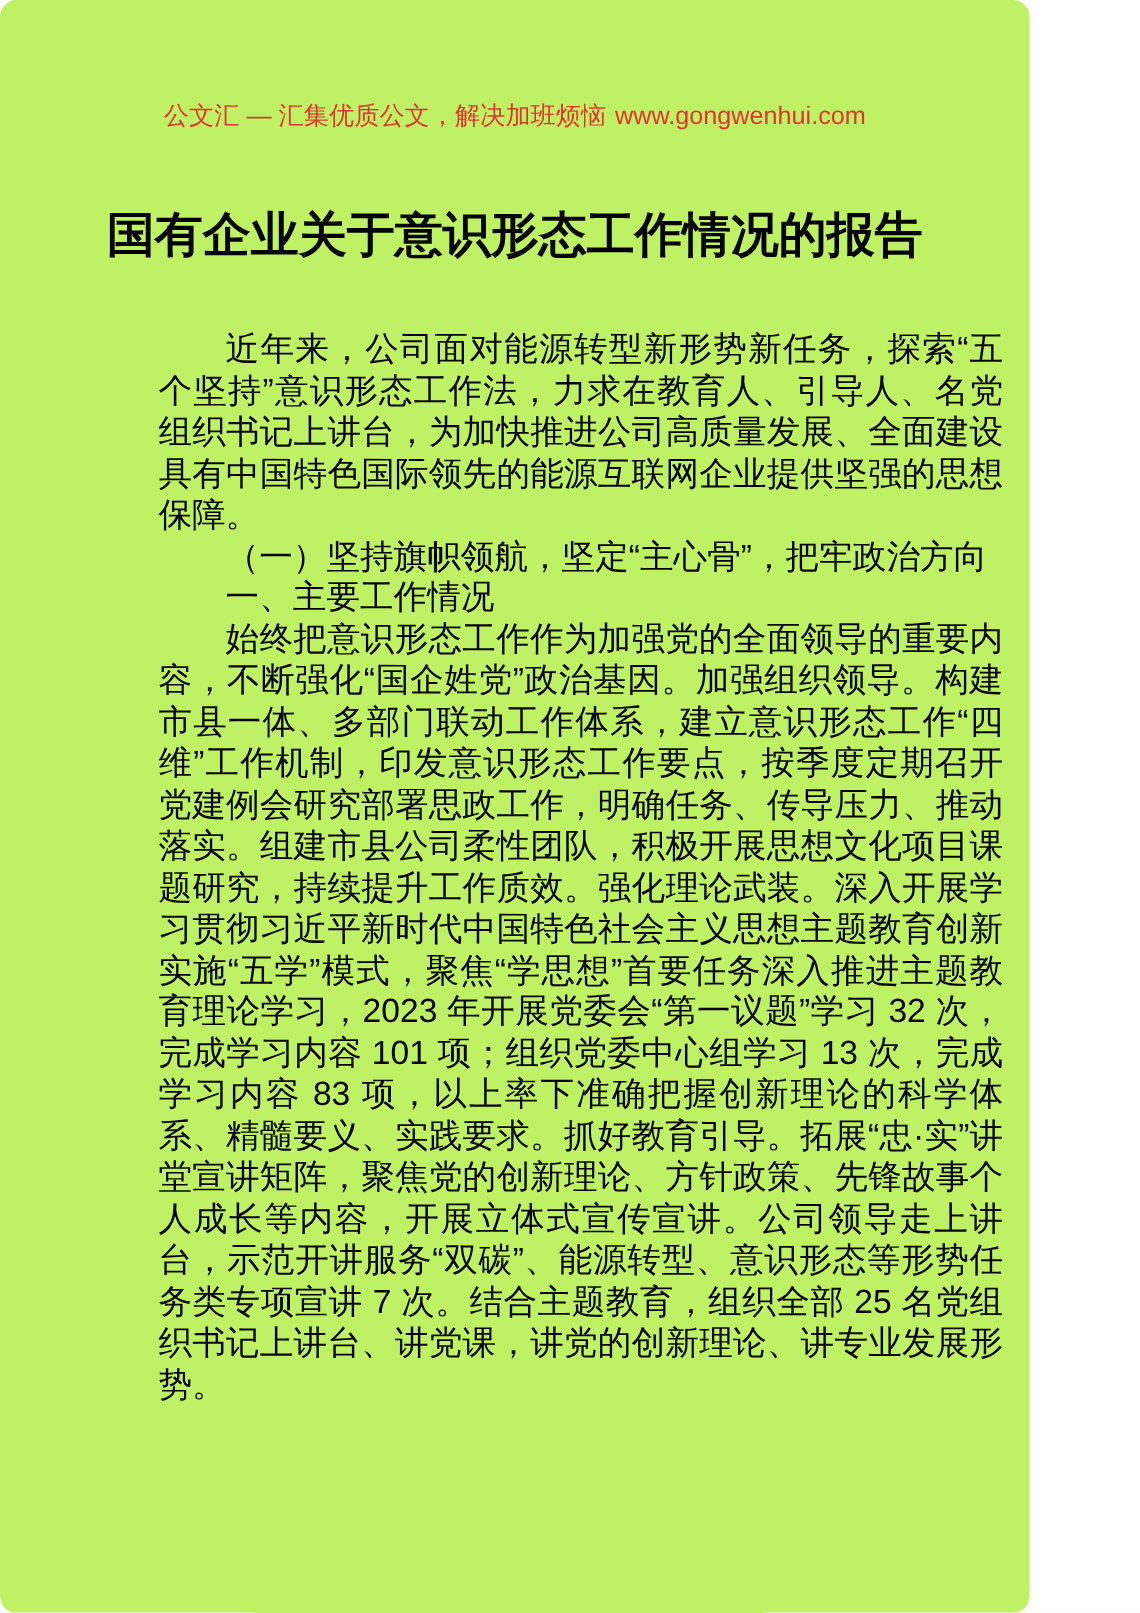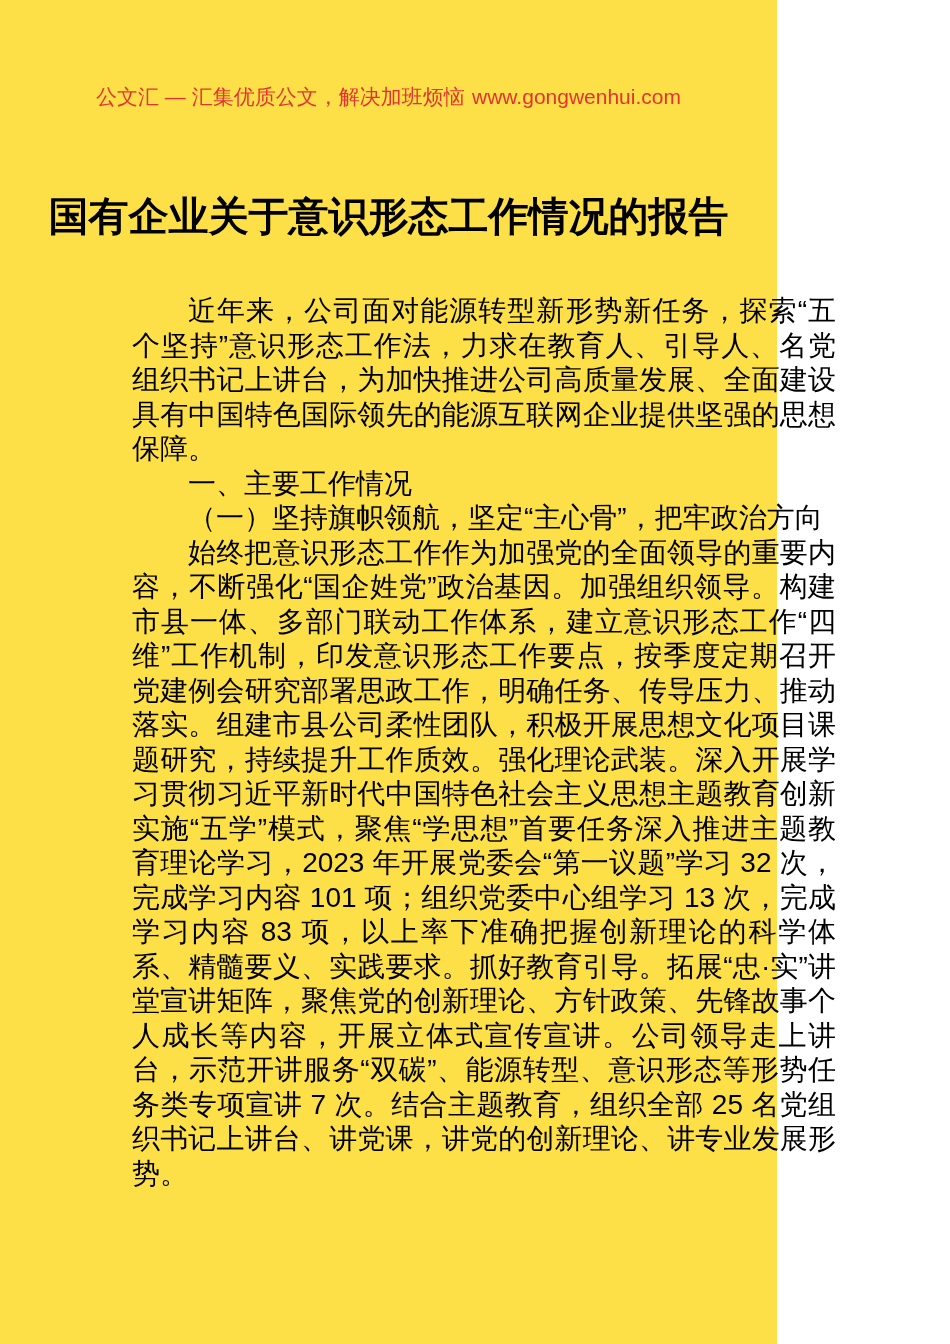--- a/index.html
+++ b/index.html
@@ -8,39 +8,40 @@
     background: #ffffff;
   }
   body {
     width: 950px;
     height: 1344px;
     overflow: hidden;
     font-family: "Liberation Sans", "DejaVu Sans", sans-serif;
     color: #000000;
   }
   .page {
-    width: 777px;
+    width: 858px;
     height: 1344px;
-    background: #fde047;
+    background: #bef264;
     position: relative;
+    border-radius: 14px;
   }
   .watermark {
     margin: 0;
     padding-top: 84px;
     text-align: center;
     font-size: 21px;
     line-height: 26px;
     font-weight: normal;
     white-space: nowrap;
   }
   .watermark .wm-url {
     margin-left: 0.35em;
   }
   .doc-title {
-    margin: 82px 0 0 0;
+    margin: 62px 0 0 0;
     padding: 0;
     text-align: center;
     font-size: 40px;
     line-height: 48px;
     font-weight: bold;
     letter-spacing: 0;
   }
   .content {
     width: 704px;
     margin: 54px 0 0 132px;
@@ -60,18 +61,18 @@
 <div class="page">
 
   <div class="watermark" style="color: rgb(226, 51, 51);">
     <span class="wm-text">公文汇 — 汇集优质公文，解决加班烦恼</span><span class="wm-url">www.gongwenhui.com</span>
   </div>
 
   <h1 class="doc-title">国有企业关于意识形态工作情况的报告</h1>
 
   <div class="content">
     <p>近年来，公司面对能源转型新形势新任务，探索“五个坚持”意识形态工作法，力求在教育人、引导人、名党组织书记上讲台，为加快推进公司高质量发展、全面建设具有中国特色国际领先的能源互联网企业提供坚强的思想保障。</p>
+    <p>（一）坚持旗帜领航，坚定“主心骨”，把牢政治方向</p>
     <p>一、主要工作情况</p>
-    <p>（一）坚持旗帜领航，坚定“主心骨”，把牢政治方向</p>
     <p>始终把意识形态工作作为加强党的全面领导的重要内容，不断强化“国企姓党”政治基因。加强组织领导。构建市县一体、多部门联动工作体系，建立意识形态工作“四维”工作机制，印发意识形态工作要点，按季度定期召开党建例会研究部署思政工作，明确任务、传导压力、推动落实。组建市县公司柔性团队，积极开展思想文化项目课题研究，持续提升工作质效。强化理论武装。深入开展学习贯彻习近平新时代中国特色社会主义思想主题教育创新实施“五学”模式，聚焦“学思想”首要任务深入推进主题教育理论学习，2023 年开展党委会“第一议题”学习 32 次，完成学习内容 101 项；组织党委中心组学习 13 次，完成学习内容 83 项，以上率下准确把握创新理论的科学体系、精髓要义、实践要求。抓好教育引导。拓展“忠·实”讲堂宣讲矩阵，聚焦党的创新理论、方针政策、先锋故事个人成长等内容，开展立体式宣传宣讲。公司领导走上讲台，示范开讲服务“双碳”、能源转型、意识形态等形势任务类专项宣讲 7 次。结合主题教育，组织全部 25 名党组织书记上讲台、讲党课，讲党的创新理论、讲专业发展形势。</p>
   </div>
 
 </div>
 
 </body></html>

